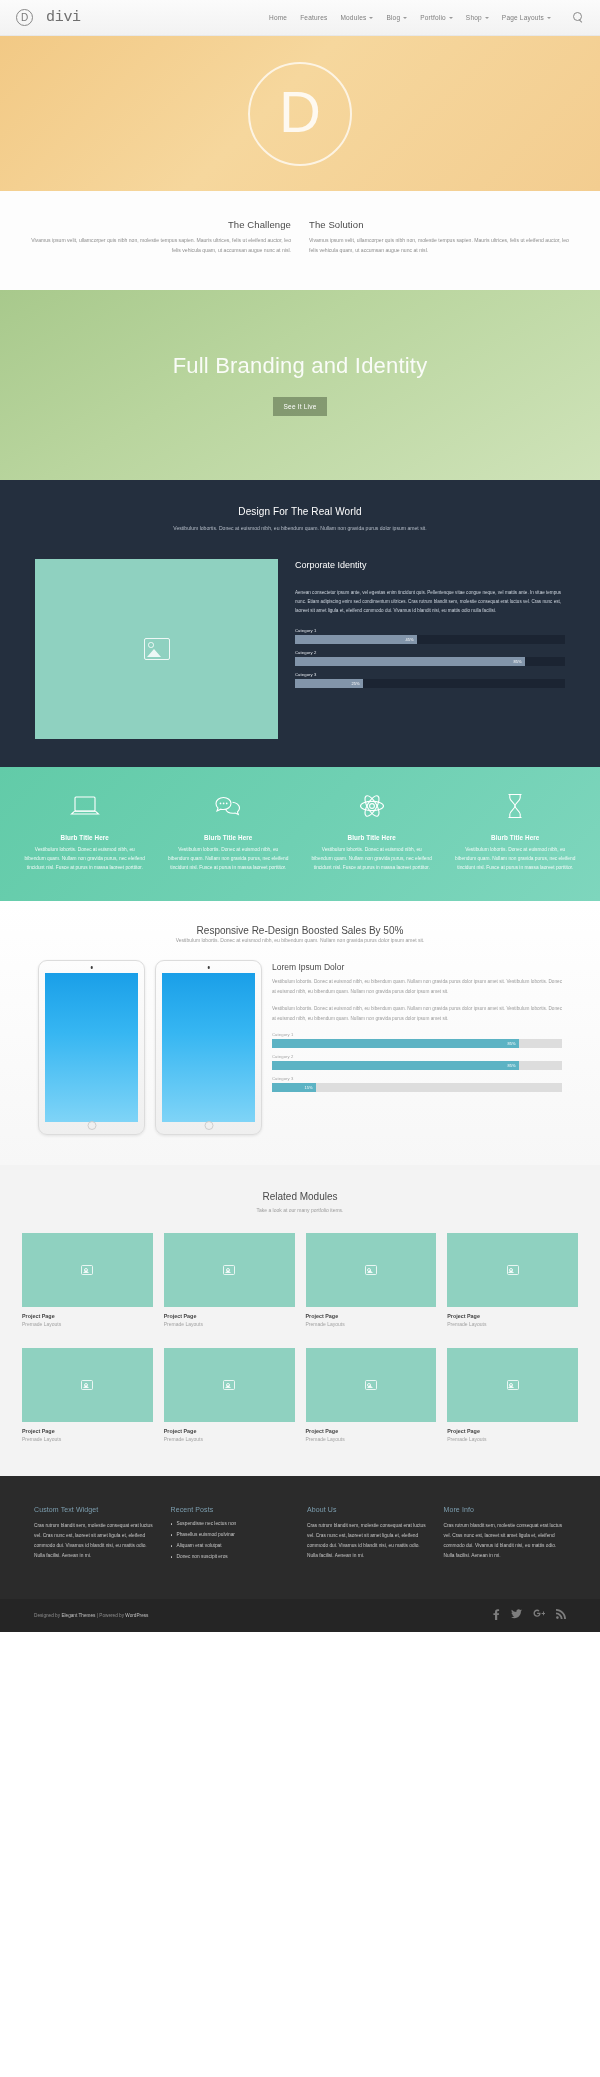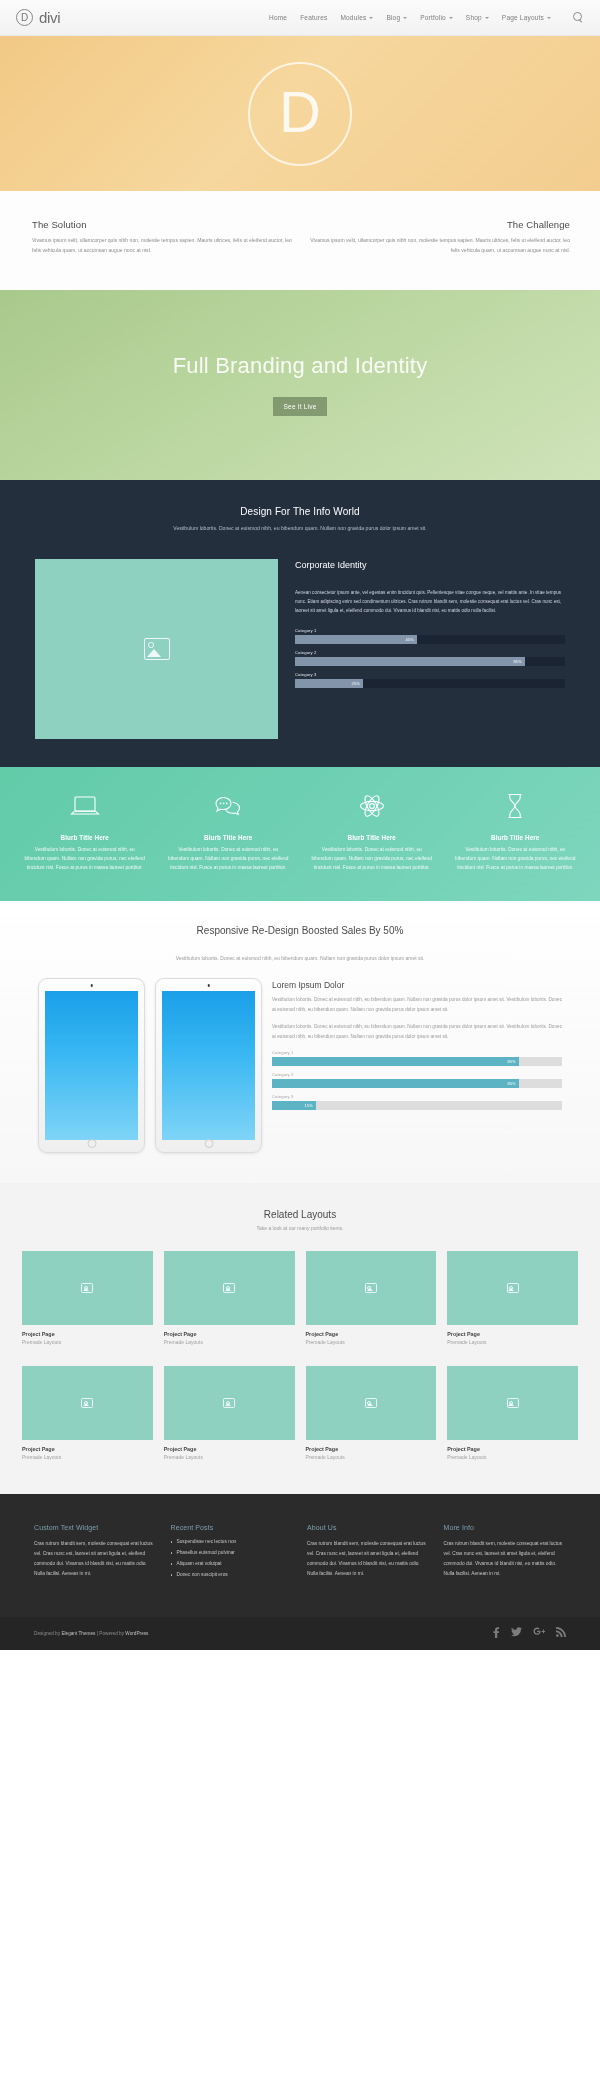--- a/index.html
+++ b/index.html
@@ -26,21 +26,22 @@
   .logo-mark {
     width: 17px; height: 17px;
     border: 1.4px solid #888;
     border-radius: 50%;
     display: flex; align-items: center; justify-content: center;
     font-size: 10px; color: #777; font-weight: 400;
     letter-spacing: 0;
   }
   .logo-text {
     font-size: 15px; color: #6e6e6e; letter-spacing: -0.3px;
-    margin-left: 5px;
+    margin-left: 12px;
+    font-family: Liberation Mono, monospace;
   }
   .main-nav {
     margin-left: auto;
     display: flex; align-items: center; gap: 13px;
   }
   .nav-item {
     font-size: 6.5px; color: #7d7d7d; letter-spacing: .2px;
     display: flex; align-items: center; gap: 3px; cursor: pointer;
   }
   .caret {
@@ -179,21 +180,21 @@
     margin-bottom: 4px; letter-spacing: .1px;
   }
   .blurb p { font-size: 4.8px; line-height: 1.95; color: rgba(255,255,255,.9); padding: 0 8px; }
 
   
   .responsive {
     background: linear-gradient(#ffffff, #f7f7f7);
     padding: 24px 0 30px;
   }
   .resp-head { text-align: center; padding: 0 40px 16px; }
-  .resp-head h2 { font-size: 10px; font-weight: 400; color: #4a4a4a; margin-bottom: 18px; }
+  .resp-head h2 { font-size: 10px; font-weight: 400; color: #4a4a4a; margin-bottom: 0; }
   .resp-head p { font-size: 5px; color: #9a9a9a; line-height: 1.7; }
   .resp-body { display: flex; gap: 10px; padding: 0 38px; align-items: flex-start; }
   .tablet {
     width: 107px; height: 175px;
     background: linear-gradient(#fdfdfd, #efefef);
     border: 1px solid #dcdcdc; border-radius: 9px;
     padding: 12px 6px; position: relative;
     box-shadow: 0 1px 3px rgba(0,0,0,.09);
   }
   .tablet::before {
@@ -319,38 +320,38 @@
   </nav>
 </header>
 
 <section class="hero">
   <div class="hero-circle">
     <span class="hero-letter">D</span>
   </div>
 </section>
 
 <section class="two-col-intro">
+  <div class="intro-col ta-right">
+    <h3>The Challenge</h3>
+    <p>Vivamus ipsum velit, ullamcorper quis nibh non, molestie tempus sapien. Mauris ultrices, felis ut eleifend auctor, leo felis vehicula quam, ut accumsan augue nunc at nisl.</p>
+  </div>
   <div class="intro-col right">
     <h3>The Solution</h3>
-    <p>Vivamus ipsum velit, ullamcorper quis nibh non, molestie tempus sapien. Mauris ultrices, felis ut eleifend auctor, leo felis vehicula quam, ut accumsan augue nunc at nisl.</p>
-  </div>
-  <div class="intro-col ta-right">
-    <h3>The Challenge</h3>
     <p>Vivamus ipsum velit, ullamcorper quis nibh non, molestie tempus sapien. Mauris ultrices, felis ut eleifend auctor, leo felis vehicula quam, ut accumsan augue nunc at nisl.</p>
   </div>
 </section>
 
 <section class="branding">
   <h2>Full Branding and Identity</h2>
   <button class="btn-live">See It Live</button>
 </section>
 
 <section class="dark-section">
   <div class="dark-head">
-    <h2>Design For The Info World</h2>
+    <h2>Design For The Real World</h2>
     <p>Vestibulum lobortis. Donec at euismod nibh, eu bibendum quam. Nullam non gravida purus dolor ipsum amet sit.</p>
   </div>
   <div class="dark-body">
     <div class="img-placeholder">
       <span class="ph-icon"></span>
     </div>
     <div class="dark-text">
       <h3>Corporate Identity</h3>
       <p>Aenean consectetur ipsum ante, vel egestas enim tincidunt quis. Pellentesque vitae congue neque, vel mattis ante. In vitae tempus nunc. Etiam adipiscing enim sed condimentum ultrices. Cras rutrum blandit sem, molestie consequat erat luctus vel. Cras nunc est, laoreet sit amet ligula et, eleifend commodo dui. Vivamus id blandit nisi, eu mattis odio nulla facilisi.</p>
       <div class="bars">
@@ -473,21 +474,21 @@
             </div>
           </div>
         </div>
       </div>
     </div>
   </div>
 </section>
 
 <section class="related">
   <div class="related-head">
-    <h2>Related Layouts</h2>
+    <h2>Related Modules</h2>
     <p>Take a look at our many portfolio items.</p>
   </div>
   <div class="proj-grid">
     <div class="proj-card">
       <div class="proj-thumb">
           <span class="proj-ph"></span>
         </div>
       <div class="proj-title">Project Page</div>
       <div class="proj-sub">Premade Layouts</div>
     </div>

